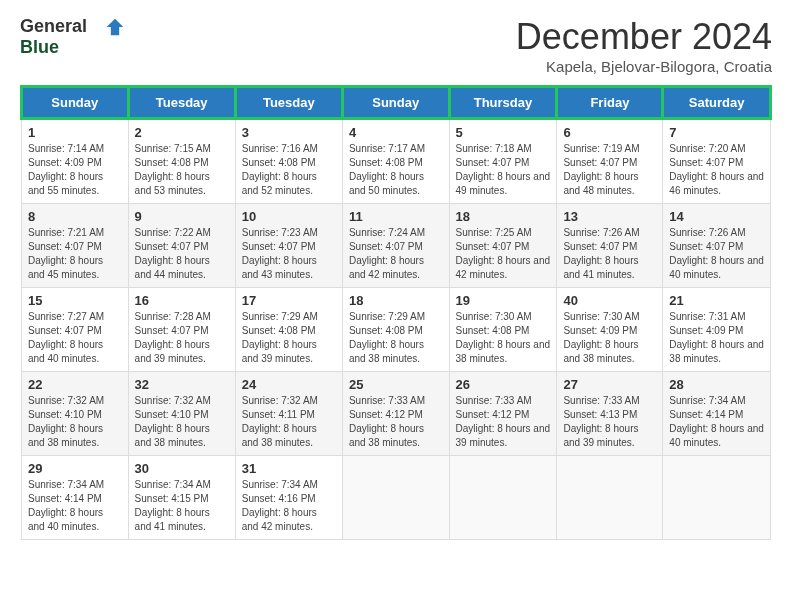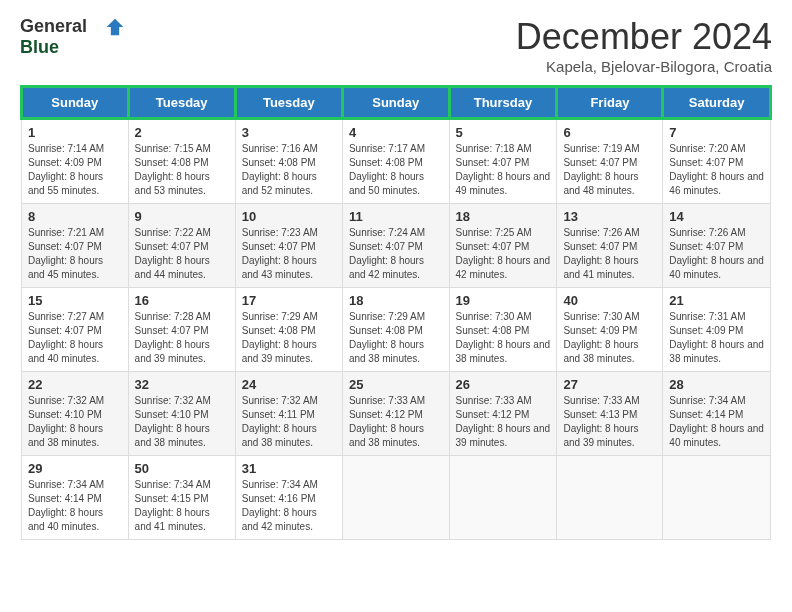--- a/index.html
+++ b/index.html
@@ -187,21 +187,21 @@
         <td><span class="day-number">26</span>
 <span class="day-info">Sunrise: 7:33 AM<br>Sunset: 4:12 PM<br>Daylight: 8 hours and 39 minutes.</span></td>
         <td><span class="day-number">27</span>
 <span class="day-info">Sunrise: 7:33 AM<br>Sunset: 4:13 PM<br>Daylight: 8 hours and 39 minutes.</span></td>
         <td><span class="day-number">28</span>
 <span class="day-info">Sunrise: 7:34 AM<br>Sunset: 4:14 PM<br>Daylight: 8 hours and 40 minutes.</span></td>
       </tr>
       <tr>
         <td><span class="day-number">29</span>
 <span class="day-info">Sunrise: 7:34 AM<br>Sunset: 4:14 PM<br>Daylight: 8 hours and 40 minutes.</span></td>
-        <td><span class="day-number">50</span>
+        <td><span class="day-number">30</span>
 <span class="day-info">Sunrise: 7:34 AM<br>Sunset: 4:15 PM<br>Daylight: 8 hours and 41 minutes.</span></td>
         <td><span class="day-number">31</span>
 <span class="day-info">Sunrise: 7:34 AM<br>Sunset: 4:16 PM<br>Daylight: 8 hours and 42 minutes.</span></td>
         <td class="empty-cell">&nbsp;</td>
         <td class="empty-cell">&nbsp;</td>
         <td class="empty-cell">&nbsp;</td>
         <td class="empty-cell">&nbsp;</td>
       </tr>
     </tbody>
 </table>

